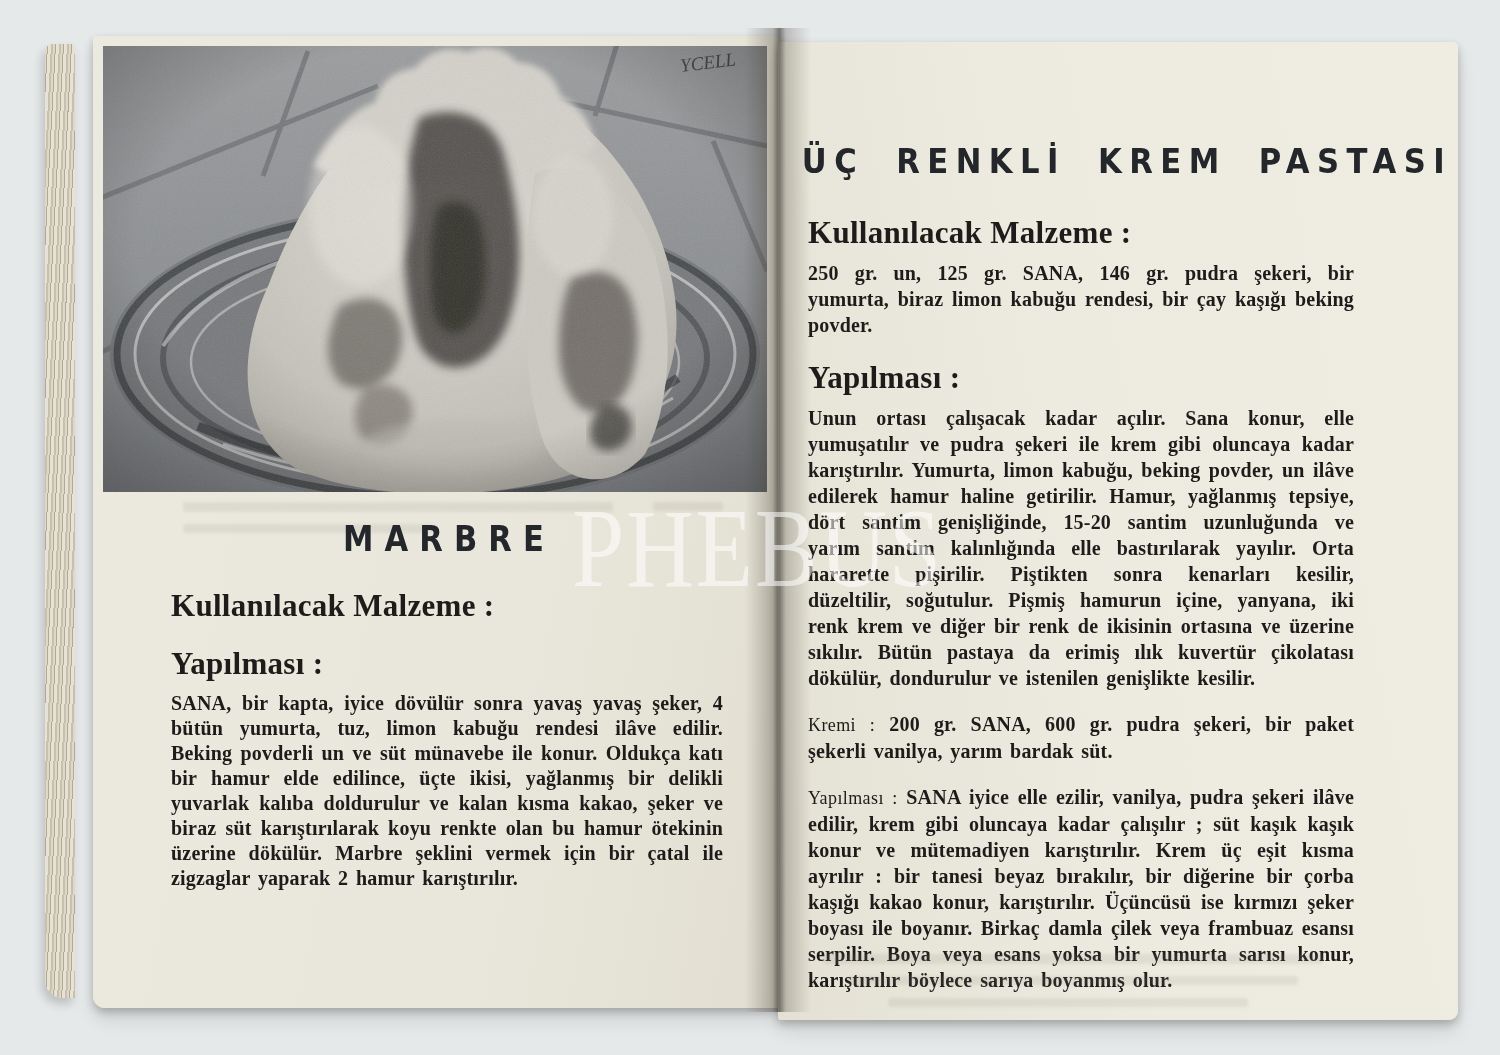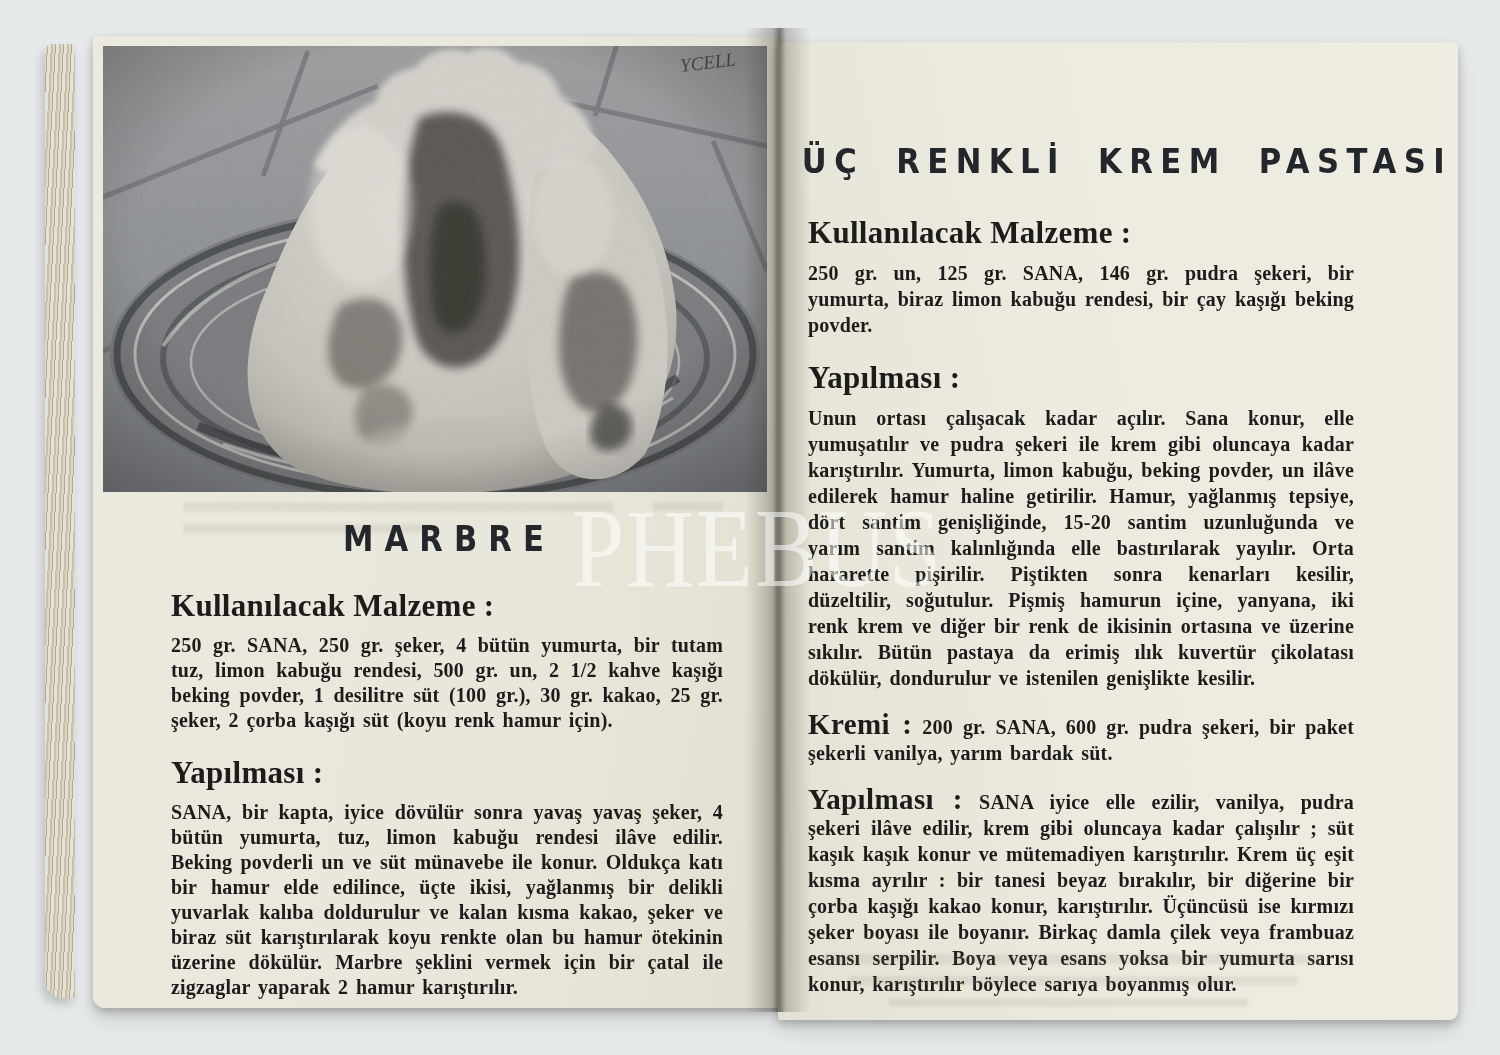--- a/index.html
+++ b/index.html
@@ -67,21 +67,21 @@
     font-size:31px;font-weight:bold;margin:0 0 9px 0;letter-spacing:.3px;
   }
   .body-par{
     font-size:20px;font-weight:bold;text-align:justify;margin:0;
     letter-spacing:.2px;word-spacing:2.5px;
   }
   .lh-left{line-height:25px;}
   .lh-right{line-height:26px;}
   .mt-sec{margin-top:22px;}
   .runin{margin-top:20px;}
-  .runin .lbl{font-size:29px;font-weight:bold;letter-spacing:.4px;}
+  .runin .lbl{font-size:18px;font-weight:normal;letter-spacing:.4px;}
 
   
   .ghost{
     position:absolute;background:#8d8a7c;opacity:.14;filter:blur(1.5px);
     border-radius:2px;pointer-events:none;
   }
 
   
   .watermark{
     position:absolute;left:572px;top:492px;
@@ -177,21 +177,20 @@
     </div>
 
     <div class="ghost" style="left:90px;top:466px;width:430px;height:10px;"></div>
     <div class="ghost" style="left:90px;top:488px;width:250px;height:9px;"></div>
     <div class="ghost" style="left:560px;top:466px;width:70px;height:9px;"></div>
 
     <div class="display-title title-left">MARBRE</div>
 
     <div class="text-col col-left">
       <div class="sec-head">Kullanılacak Malzeme :</div>
-      <p class="body-par lh-left">250 gr. SANA, 250 gr. şeker, 4 bütün yumurta, bir tutam tuz, limon kabuğu rendesi, 500 gr. un, 2 1/2 kahve kaşığı beking povder, 1 desilitre süt (100 gr.), 30 gr. kakao, 25 gr. şeker, 2 çorba kaşığı süt (koyu renk hamur için).</p>
       <div class="sec-head mt-sec">Yapılması :</div>
       <p class="body-par lh-left">SANA, bir kapta, iyice dövülür sonra yavaş yavaş şeker, 4 bütün yumurta, tuz, limon kabuğu rendesi ilâve edilir. Beking povderli un ve süt münavebe ile konur. Oldukça katı bir hamur elde edilince, üçte ikisi, yağlanmış bir delikli yuvarlak kalıba doldurulur ve kalan kısma kakao, şeker ve biraz süt karıştırılarak koyu renkte olan bu hamur ötekinin üzerine dökülür. Marbre şeklini vermek için bir çatal ile zigzaglar yaparak 2 hamur karıştırılır.</p>
     </div>
   </div>
 
   <div class="page page-right">
     <div class="display-title title-right">ÜÇ RENKLİ KREM PASTASI</div>
 
     <div class="text-col col-right" style="margin-top:34px;">
       <div class="sec-head">Kullanılacak Malzeme :</div>

